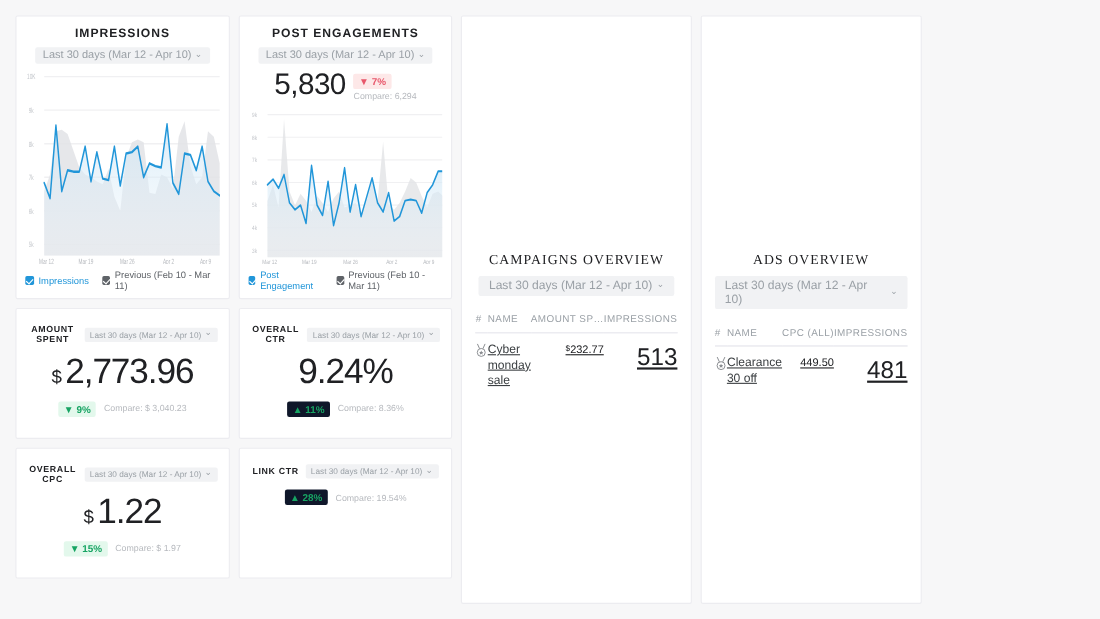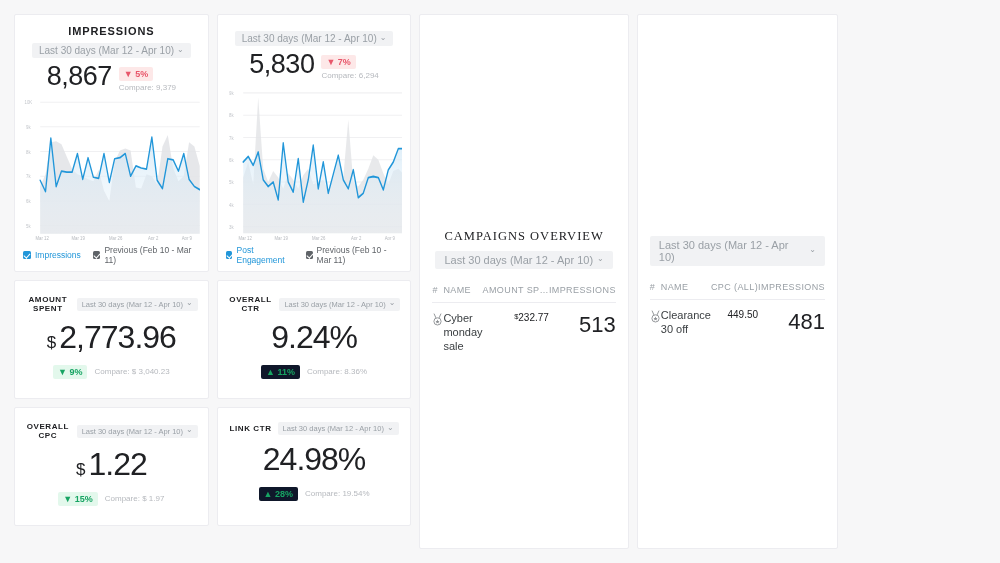--- a/index.html
+++ b/index.html
@@ -147,51 +147,41 @@
   }
   table { width:100%; border-collapse:collapse; margin-top:16px; }
   thead th {
     font-size:9px; color:#9aa0a6; font-weight:normal;
     letter-spacing:0.4px; text-align:left;
     padding:0 0 7px 0; border-bottom:1px solid #ececf0;
     white-space:nowrap;
   }
   th.c-hash { width:16px; }
   th.c-num, td.c-num { text-align:right; }
-  tbody td { padding:9px 0 0 0; vertical-align:top; }
+  tbody td { padding:9px 0 0 0; vertical-align:top;text-decoration:underline; }
   .cell-name { font-size:11px; color:#3c4043; line-height:1.25; max-width:62px; }
   .cell-amt  { font-size:10px; color:#202124; }
   .cell-amt .cur { font-size:7.5px; vertical-align:2px; }
   .cell-imp  { font-size:22px; color:#202124; }
   .medal { display:inline-block; width:11px; height:13px; }
 </style>
 </head>
 <body>
 
 <div class="dashboard">
 
   <div class="col-metrics">
 
     <div class="card card-chart">
       <div class="card-title">IMPRESSIONS</div>
       <div style="text-align:center;">
         <span class="date-pill">
           <span>Last 30 days (Mar 12 - Apr 10)</span>
           <span class="chev">⌄</span>
         </span>
-      </div>
-      <div class="big-row">
-        <div class="big-num">8,867</div>
-        <div class="delta-wrap">
-          <span class="delta down">
-            <span>▼</span>
-            <span>5%</span>
-          </span>
-          <span class="compare">Compare: 9,379</span>
-        </div>
       </div>
       <div class="chart-area">
         <svg class="chart-svg" viewBox="0 0 226 140" preserveAspectRatio="none">
           <defs>
             <linearGradient id="blueFill1" x1="0" y1="0" x2="0" y2="1">
               <stop offset="0%" stop-color="#cfe6f5" stop-opacity="0.75"></stop>
               <stop offset="100%" stop-color="#eef6fc" stop-opacity="0.25"></stop>
             </linearGradient>
           </defs>
           <g>
@@ -276,20 +266,21 @@
           <span>15%</span>
         </span>
         <span class="compare">Compare: $ 1.97</span>
       </div>
     </div>
   </div>
 
   <div class="col-metrics">
 
     <div class="card card-chart">
+      <div class="card-title">POST ENGAGEMENTS</div>
       <div style="text-align:center;">
         <span class="date-pill">
           <span>Last 30 days (Mar 12 - Apr 10)</span>
           <span class="chev">⌄</span>
         </span>
       </div>
       <div class="big-row">
         <div class="big-num">5,830</div>
         <div class="delta-wrap">
           <span class="delta down">
@@ -369,23 +360,20 @@
       </div>
     </div>
 
     <div class="card card-stat">
       <div class="stat-head">
         <span class="card-title">LINK CTR</span>
         <span class="date-pill">
           <span>Last 30 days (Mar 12 - Apr 10)</span>
           <span class="chev">⌄</span>
         </span>
-      </div>
-      <div class="stat-big-row">
-        <span class="stat-num">24.98%</span>
       </div>
       <div class="stat-foot">
         <span class="delta up">
           <span>▲</span>
           <span>28%</span>
         </span>
         <span class="compare">Compare: 19.54%</span>
       </div>
     </div>
   </div>
@@ -422,20 +410,21 @@
             <span class="cur">$</span><span>232.77</span>
           </td>
           <td class="c-num cell-imp">513</td>
         </tr>
       </tbody>
     </table>
   </div>
 
   <div class="panel">
     <div class="panel-spacer"></div>
+    <div class="panel-title">ADS OVERVIEW</div>
     <div class="panel-pill-row">
       <span class="panel-pill">
         <span>Last 30 days (Mar 12 - Apr 10)</span>
         <span class="chev">⌄</span>
       </span>
     </div>
     <table>
       <thead>
         <tr>
           <th class="c-hash">#</th>

